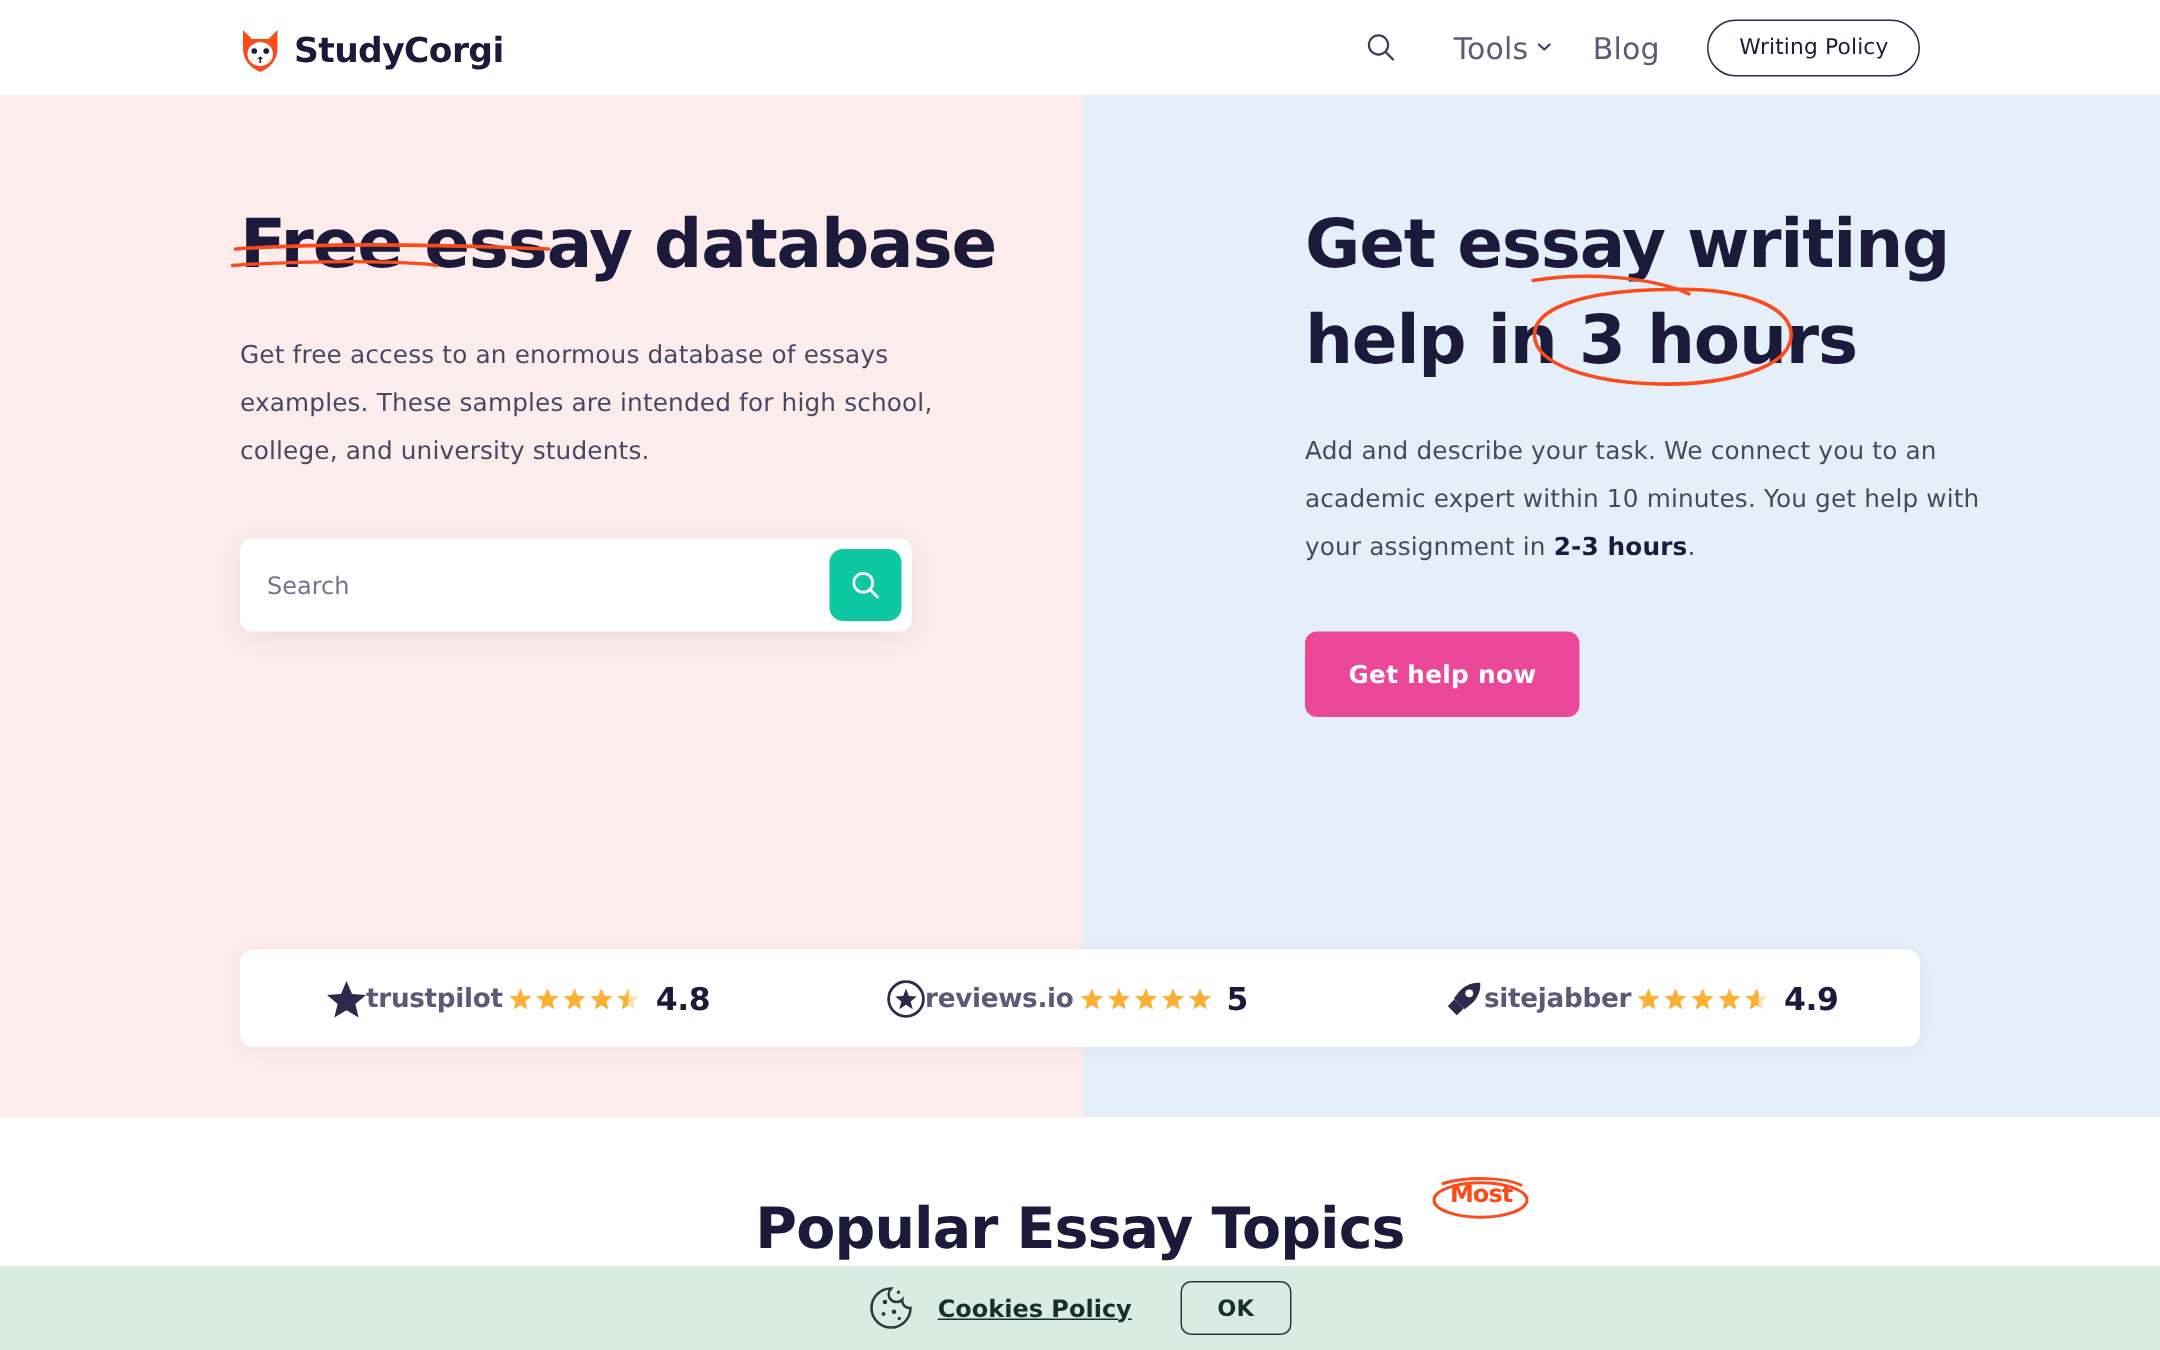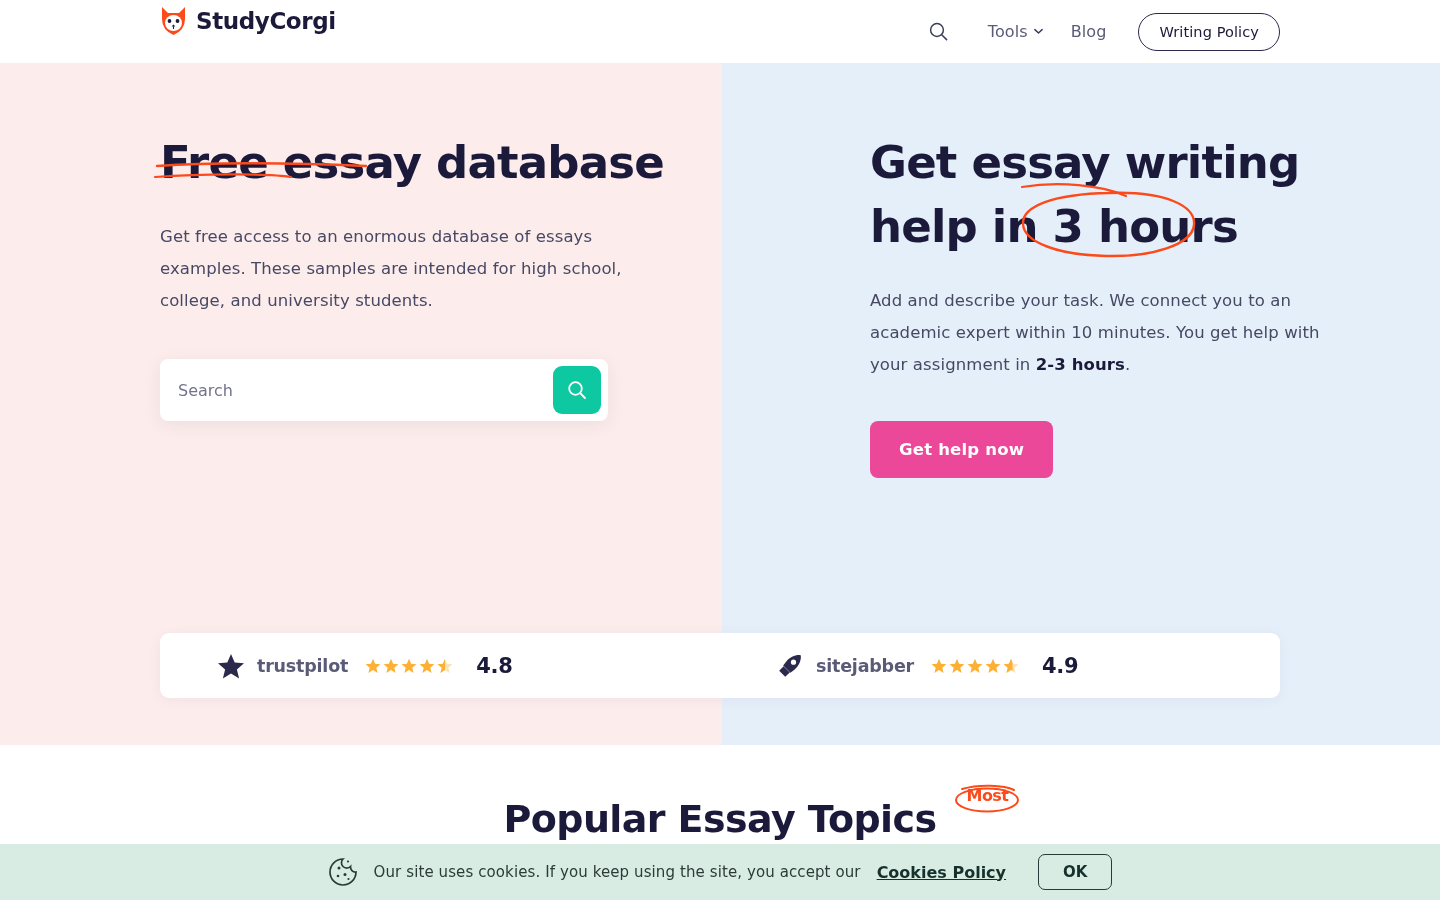--- a/index.html
+++ b/index.html
@@ -14,40 +14,40 @@
 
   
   .header {
     position: absolute; top: 0; left: 0;
     width: 1440px; height: 63px;
     background: #ffffff;
     display: flex; align-items: center;
     z-index: 40;
   }
   .logo-wrap {
-    position: absolute; left: 160px; top: 6px;
+    position: absolute; left: 160px; top: 19px;
     display: flex; align-items: center; gap: 9px;
     cursor: pointer;
   }
   .logo-mark { width: 27px; height: 30px; display: block; }
   .logo-text {
     font-size: 23px; font-weight: 700; letter-spacing: -0.4px;
     color: #1b1a3a; font-family: "DejaVu Sans", sans-serif;
   }
 
   .nav {
     position: absolute; right: 160px; top: 0; height: 63px;
     display: flex; align-items: center; gap: 0;
   }
   .nav-search-btn {
     width: 34px; height: 34px; display: flex; align-items: center; justify-content: center;
     background: none; border: none; cursor: pointer; margin-right: 18px;
   }
   .nav-link {
-    font-size: 16px; color: #5a5b77; text-decoration: none;
+    font-size: 20px; color: #5a5b77; text-decoration: none;
     padding: 0 14px; display: flex; align-items: center; gap: 6px;
     cursor: pointer; letter-spacing: 0.1px;
   }
   .chev { display: inline-block; width: 9px; height: 9px; }
   .nav-cta {
     margin-left: 18px;
     border: 1.4px solid #2b2a4d; border-radius: 22px;
     padding: 10px 20px; font-size: 14.5px; font-weight: 500;
     color: #1b1a3a; background: #fff; cursor: pointer;
     letter-spacing: 0.1px;
@@ -121,21 +121,21 @@
   
   .reviews-bar {
     position: absolute; left: 160px; top: 633px;
     width: 1120px; height: 65px;
     background: #ffffff; border-radius: 9px;
     display: flex; align-items: center;
     box-shadow: 0 2px 14px rgba(50,40,60,0.05);
     z-index: 12;
   }
   .review-item {
-    display: flex; align-items: center; gap: 13px;
+    display: flex; align-items: center; 
     flex: 1; justify-content: flex-start;
   }
   .review-item:nth-child(1) { padding-left: 58px; }
   .review-item:nth-child(2) { padding-left: 56px; }
   .review-item:nth-child(3) { padding-left: 56px; text-align: right; }
   .rv-name {
     font-size: 17.5px; font-weight: 700; color: #5a5b77;
     letter-spacing: -0.2px; font-family: "DejaVu Sans", sans-serif;
   }
   .rv-stars { display: flex; align-items: center; gap: 2px; margin-left: 4px; }
@@ -301,20 +301,45 @@
                 <rect x="0" y="0" width="8" height="16"></rect>
               </clipPath>
             </defs>
           <path d="M8 0.8 L10.1 5.8 L15.4 6.2 L11.3 9.7 L12.6 15 L8 12.1 L3.4 15 L4.7 9.7 L0.6 6.2 L5.9 5.8 Z" fill="#fde2b4"></path>
           <path d="M8 0.8 L10.1 5.8 L15.4 6.2 L11.3 9.7 L12.6 15 L8 12.1 L3.4 15 L4.7 9.7 L0.6 6.2 L5.9 5.8 Z" fill="#fcb134" clip-path="url(#hc1)"></path>
         </svg>
       </span>
       <span class="rv-score">4.8</span>
     </div>
 
+    <div class="review-item">
+      <svg width="26" height="26" viewBox="0 0 26 26">
+        <circle cx="13" cy="13" r="11.6" stroke="#2b2a4d" stroke-width="1.8" fill="none"></circle>
+        <path d="M13 6 L14.9 11 L20.2 11.3 L16.1 14.6 L17.5 19.8 L13 16.9 L8.5 19.8 L9.9 14.6 L5.8 11.3 L11.1 11 Z" fill="#2b2a4d"></path>
+      </svg>
+      <span class="rv-name">reviews.io</span>
+      <span class="rv-stars">
+        <svg width="16" height="16" viewBox="0 0 16 16">
+            <path d="M8 0.8 L10.1 5.8 L15.4 6.2 L11.3 9.7 L12.6 15 L8 12.1 L3.4 15 L4.7 9.7 L0.6 6.2 L5.9 5.8 Z" fill="#fcb134"></path>
+          </svg>
+        <svg width="16" height="16" viewBox="0 0 16 16">
+            <path d="M8 0.8 L10.1 5.8 L15.4 6.2 L11.3 9.7 L12.6 15 L8 12.1 L3.4 15 L4.7 9.7 L0.6 6.2 L5.9 5.8 Z" fill="#fcb134"></path>
+          </svg>
+        <svg width="16" height="16" viewBox="0 0 16 16">
+            <path d="M8 0.8 L10.1 5.8 L15.4 6.2 L11.3 9.7 L12.6 15 L8 12.1 L3.4 15 L4.7 9.7 L0.6 6.2 L5.9 5.8 Z" fill="#fcb134"></path>
+          </svg>
+        <svg width="16" height="16" viewBox="0 0 16 16">
+            <path d="M8 0.8 L10.1 5.8 L15.4 6.2 L11.3 9.7 L12.6 15 L8 12.1 L3.4 15 L4.7 9.7 L0.6 6.2 L5.9 5.8 Z" fill="#fcb134"></path>
+          </svg>
+        <svg width="16" height="16" viewBox="0 0 16 16">
+            <path d="M8 0.8 L10.1 5.8 L15.4 6.2 L11.3 9.7 L12.6 15 L8 12.1 L3.4 15 L4.7 9.7 L0.6 6.2 L5.9 5.8 Z" fill="#fcb134"></path>
+          </svg>
+      </span>
+      <span class="rv-score">5</span>
+    </div>
 
     <div class="review-item">
       <svg width="26" height="26" viewBox="0 0 26 26">
         <path d="M23.5 2.2 C18.5 1.6 12.6 4.3 9.3 8.6 L6.2 12.6 L13.4 19.8 L17.4 16.7 C21.7 13.4 24.4 7.5 23.8 2.5 Z" fill="#2b2a4d"></path>
         <path d="M6.6 13.2 L2.2 17.8 L8.2 23.8 L12.8 19.4" fill="#2b2a4d"></path>
         <circle cx="16.5" cy="9.2" r="2.6" fill="#ffffff"></circle>
       </svg>
       <span class="rv-name">sitejabber</span>
       <span class="rv-stars">
         <svg width="16" height="16" viewBox="0 0 16 16">
@@ -359,18 +384,17 @@
 
   <div class="cookie-bar">
     <svg class="cookie-icon" viewBox="0 0 30 30">
       <path d="M15 2 A13 13 0 1 0 28 15 A5 5 0 0 1 22.5 9.5 A5 5 0 0 1 15 2 Z" stroke="#2b3a38" stroke-width="1.7" fill="none"></path>
       <circle cx="11" cy="11" r="1.5" fill="#2b3a38"></circle>
       <circle cx="17" cy="17.5" r="1.5" fill="#2b3a38"></circle>
       <circle cx="10" cy="19" r="1.3" fill="#2b3a38"></circle>
       <circle cx="20.5" cy="22" r="1.1" fill="#2b3a38"></circle>
       <circle cx="20" cy="4.5" r="1.1" fill="#2b3a38"></circle>
     </svg>
-    <span class="cookie-text">Our site uses cookies. If you keep using the site, you accept our</span>
     <a class="cookie-link">Cookies Policy</a>
     <button class="cookie-ok">OK</button>
   </div>
 
 </div>
 
 </body></html>

